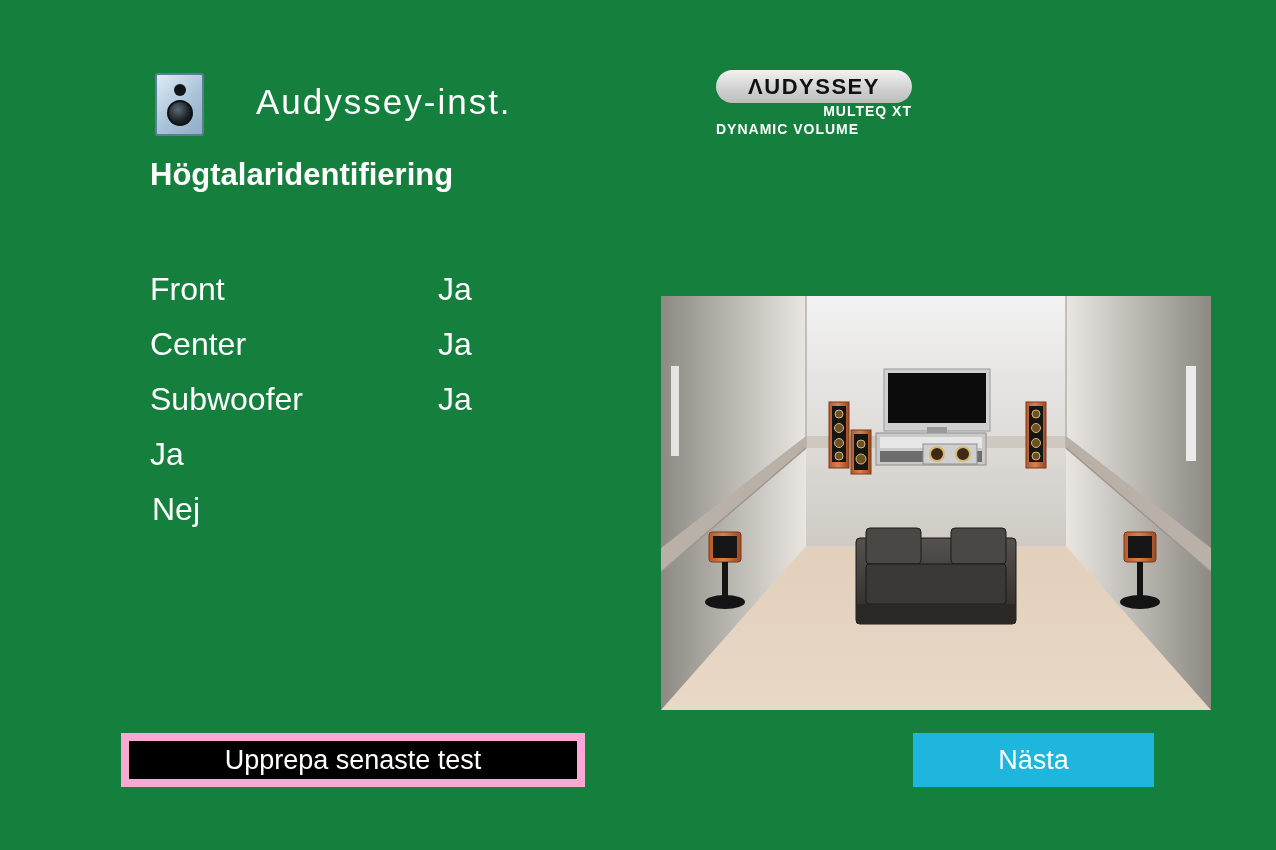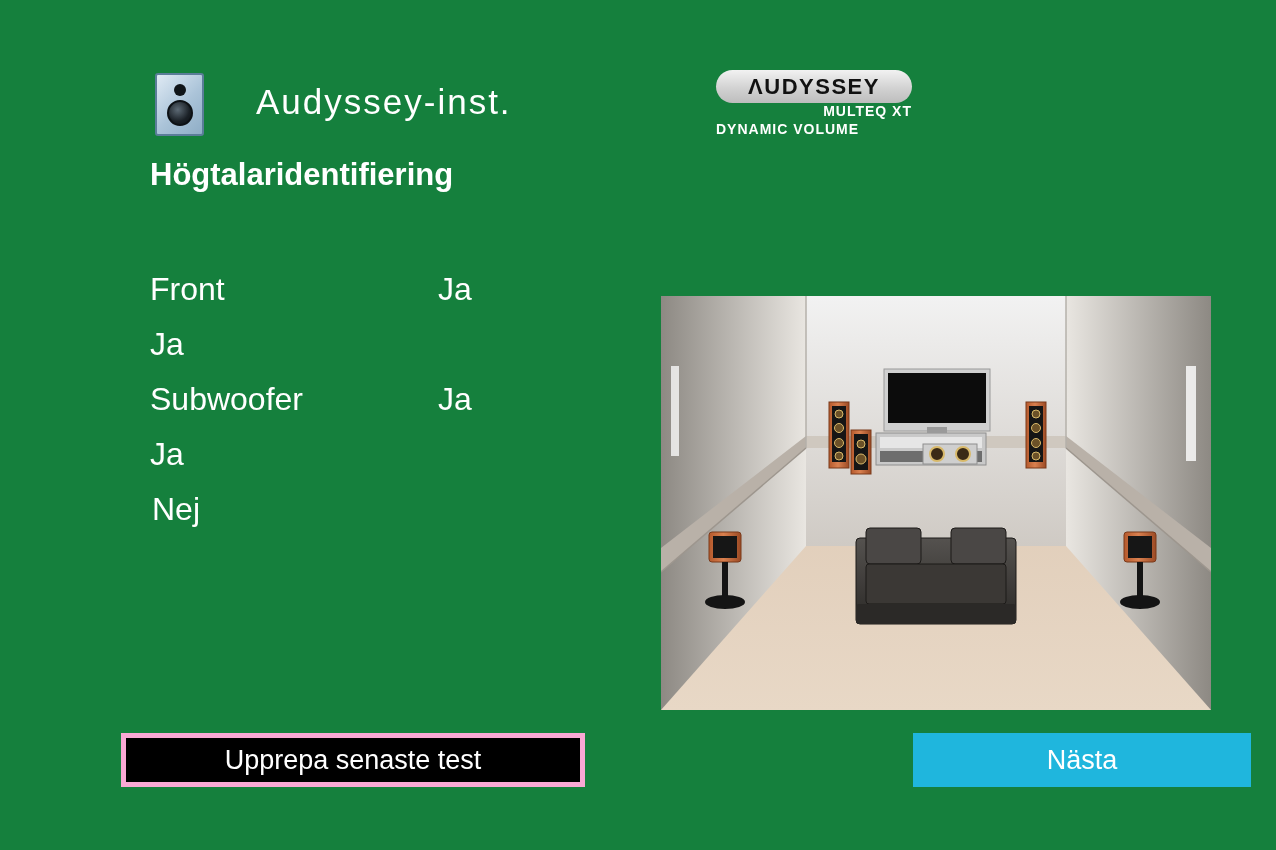--- a/index.html
+++ b/index.html
@@ -123,33 +123,33 @@
     width: 550px; height: 414px;
     background: #d9d2cb;
     overflow: hidden;
   }
 
   
   .btn-repeat {
     position: absolute;
     left: 121px; top: 733px;
     width: 464px; height: 54px;
-    border: 5px solid #f9a8d4;
+    border: 8px solid #f9a8d4;
     background: #000;
     color: #ffffff;
     font-size: 27px;
     display: flex;
     align-items: center;
     justify-content: center;
     cursor: pointer;
   }
   .btn-next {
     position: absolute;
     left: 913px; top: 733px;
-    width: 338px; height: 54px;
+    width: 241px; height: 54px;
     background: #1fb6dd;
     color: #ffffff;
     font-size: 27px;
     display: flex;
     align-items: center;
     justify-content: center;
     cursor: pointer;
   }
 </style>
 </head>
@@ -170,20 +170,21 @@
     <div class="logo-sub1">MULTEQ XT</div>
     <div class="logo-sub2">DYNAMIC VOLUME</div>
   </div>
 
   <div class="results">
     <div class="result-row">
       <div class="result-label">Front</div>
       <div class="result-value">Ja</div>
     </div>
     <div class="result-row">
+      <div class="result-label">Center</div>
       <div class="result-value">Ja</div>
     </div>
     <div class="result-row">
       <div class="result-label">Subwoofer</div>
       <div class="result-value">Ja</div>
     </div>
     <div class="result-row">
       <div class="result-value">Ja</div>
     </div>
     <div class="result-row">

